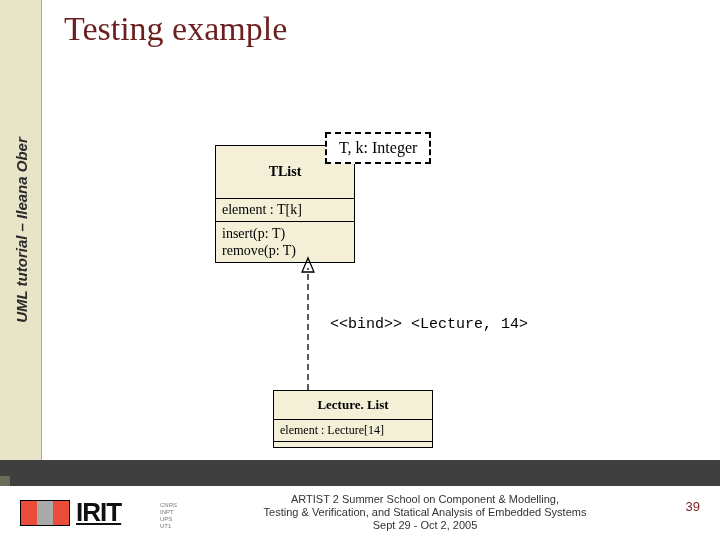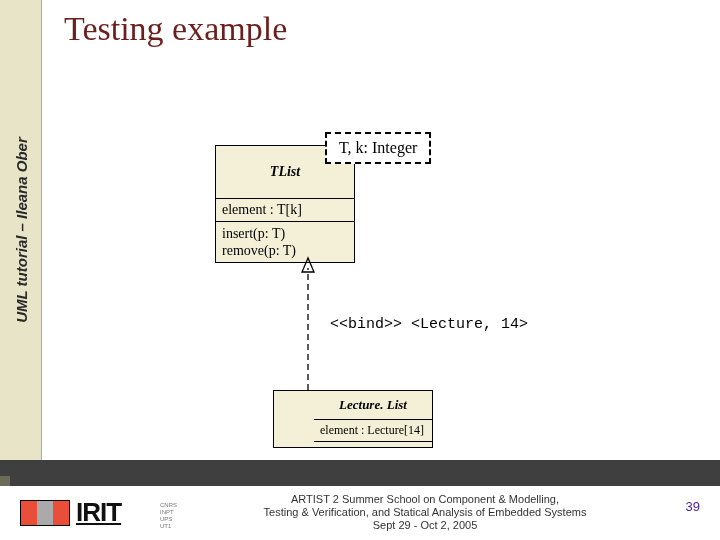--- a/index.html
+++ b/index.html
@@ -58,43 +58,43 @@
   .affil {
     position: absolute; left: 160px; bottom: 10px;
     font-size: 6px; line-height: 7px; color: #777;
   }
   .footer-text {
     position: absolute; left: 210px; bottom: 8px; width: 430px;
     text-align: center; font-size: 11px; line-height: 13px; color: #333;
   }
   .pagenum {
     position: absolute; right: 20px; bottom: 26px;
-    font-size: 13px; color: #4c1d95;
+    font-size: 13px; color: #7f1d1d;
   }
 
   
   .uml-class {
     position: absolute; background: #f3f0d7; border: 1px solid #000;
     font-family: "Times New Roman", serif; font-size: 14px;
   }
-  .uml-name { text-align: center; font-weight: bold; padding: 10px 6px; border-bottom: 1px solid #000; font-style: italic; }
+  .uml-name { text-align: center; font-weight: bold; padding: 10px 6px; border-bottom: 1px solid #000; }
   .uml-attr { padding: 3px 6px; border-bottom: 1px solid #000; }
   .uml-ops  { padding: 3px 6px; }
   .uml-ops div { line-height: 17px; }
 
   .tlist { left: 215px; top: 145px; width: 140px; }
   .tlist .uml-name { padding: 18px 6px; }
 
   .param-box {
     position: absolute; left: 325px; top: 132px;
     border: 2px dashed #000; background: #fff;
     padding: 5px 12px; font-size: 16px; font-family: Liberation Serif, serif;
   }
 
-  .lecturelist { left: 273px; top: 390px; width: 160px; padding-left: 40px; }
+  .lecturelist { left: 273px; top: 390px; width: 160px; }
   .lecturelist .uml-name { padding: 6px 4px; font-size: 13px; }
   .lecturelist .uml-attr { font-size: 12px; }
   .lecturelist .empty-ops { height: 6px; border-top: 1px solid #000; }
 
   
   svg.arrow { position: absolute; left: 0; top: 0; pointer-events: none; }
   .bind-label {
     position: absolute; left: 330px; top: 308px;
     font-size: 15px; font-family: Liberation Mono, monospace; color: #000; margin-top: 8px;
   }

